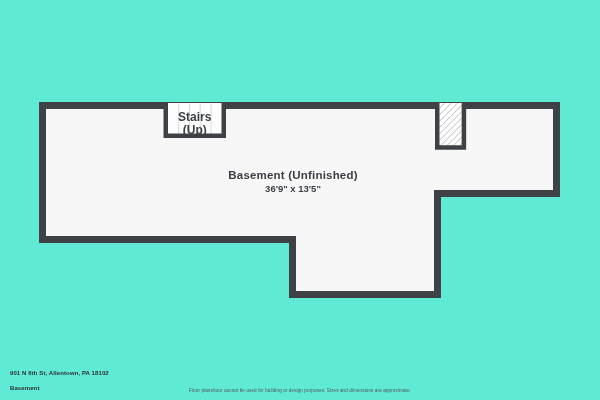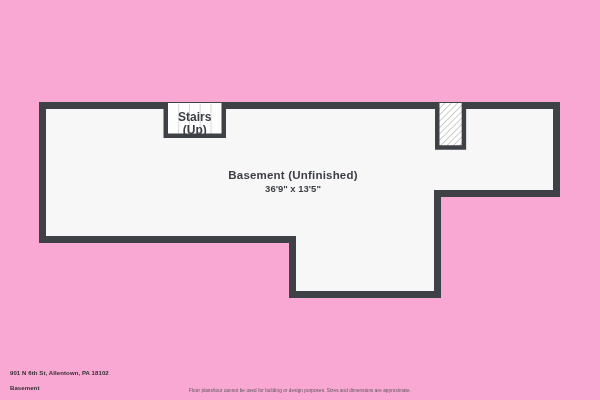--- a/index.html
+++ b/index.html
@@ -5,21 +5,21 @@
   html, body {
     margin: 0;
     padding: 0;
     background: #ffffff;
     font-family: "Liberation Sans", sans-serif;
   }
   .canvas {
     position: relative;
     width: 600px;
     height: 400px;
-    background: #f9a8d4;
+    background: #5eead4;
     overflow: hidden;
   }
   .plan-svg {
     position: absolute;
     left: 0;
     top: 0;
   }
   .svg-label {
     font-family: "Liberation Sans", sans-serif;
     fill: #3b3f44;

